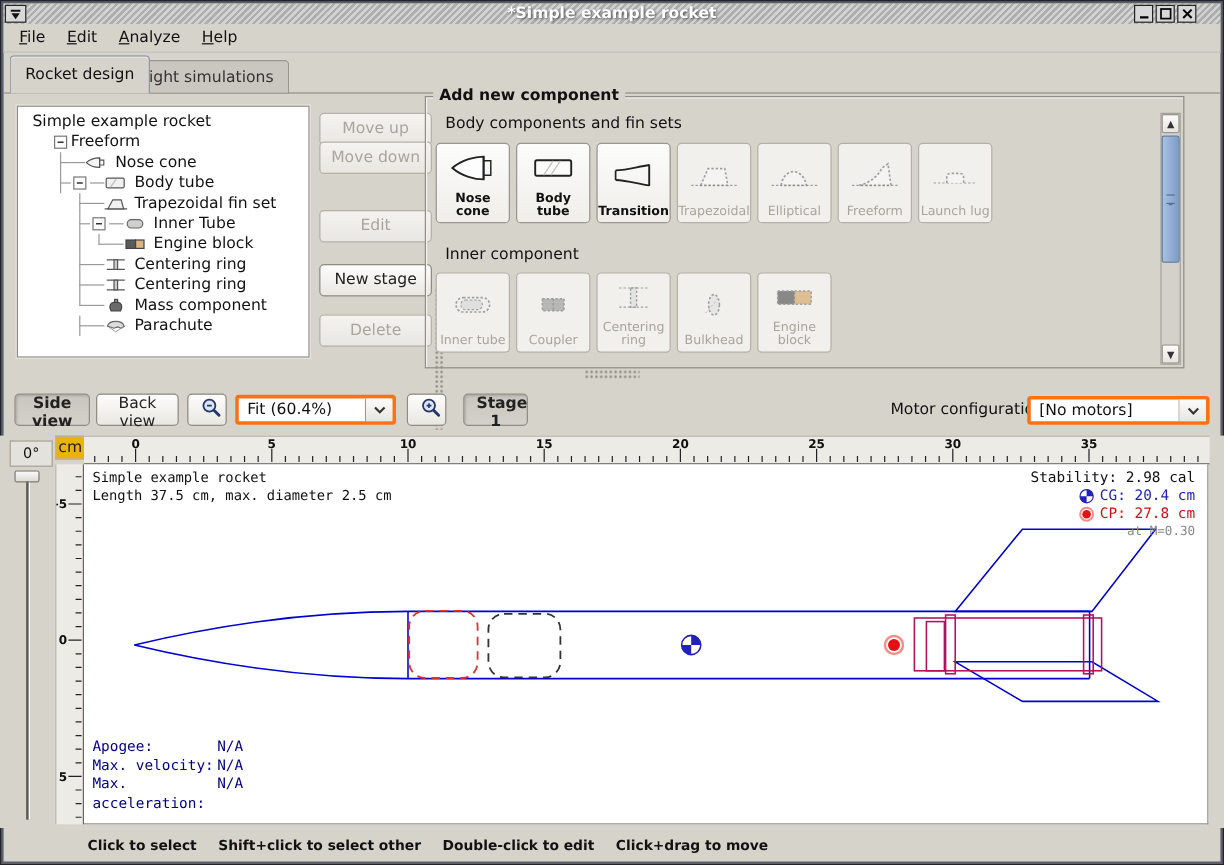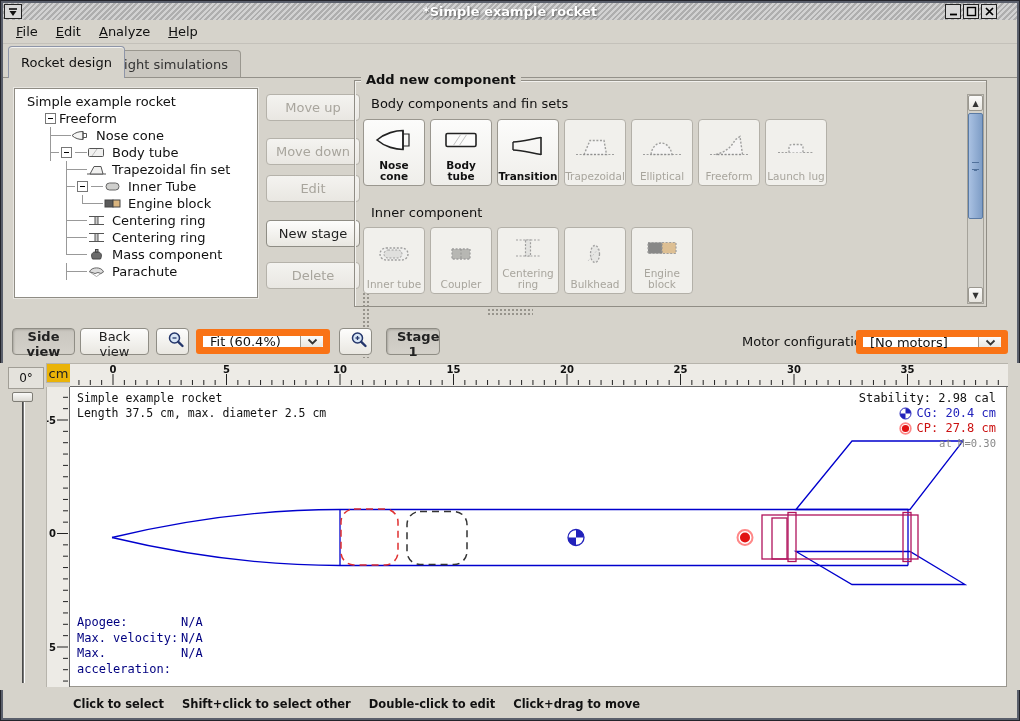--- a/index.html
+++ b/index.html
@@ -83,21 +83,21 @@
     font-size:8px;color:#333;}
   .sbar .arr.up{top:0}.sbar .arr.dn{bottom:0}
   .sbar .thumb{position:absolute;left:0;top:18px;width:15px;height:106px;border:1px solid #5a7aa4;
     border-radius:2px;background:linear-gradient(90deg,#a9c1e2,#7e9dc6);}
   .sbar .thumb::after{content:"";position:absolute;left:3px;right:3px;top:48px;height:6px;
     border-top:1px solid #51719b;border-bottom:1px solid #51719b;box-shadow:0 3px 0 -2px #51719b;}
   
   .toolbar{position:absolute;left:0;top:322px;width:1020px;height:41px;}
   .toolbar .btn{position:absolute;top:6px;height:27px;padding:0 10px;}
   .btn.pressed{background:linear-gradient(#c9c6bf,#d4d1ca);box-shadow:inset 1px 1px 2px #aaa7a0;font-weight:bold;}
-  .combo{position:absolute;background:#fff;border:7px solid #f97316;border-radius:3px;display:flex;align-items:center;}
+  .combo{position:absolute;background:#fff;border:3px solid #f97316;border-radius:3px;display:flex;align-items:center;}
   .combo .val{flex:1;padding:0 7px;white-space:nowrap;overflow:hidden;}
   .combo .cbtn{width:23px;align-self:stretch;border-left:1px solid #9a978f;border-radius:0 2px 2px 0;
     background:linear-gradient(#fbfbfa,#e8e6e0);display:flex;align-items:center;justify-content:center;}
   .motor-label{position:absolute;left:742px;top:12px;}
   
   .diagram{position:absolute;left:0;top:363px;width:1020px;height:327px;background:var(--bg);}
   .rot-box{position:absolute;left:8px;top:4px;width:36px;height:22px;border:1px solid #a19e96;
     background:#e4e2dc;display:flex;align-items:center;justify-content:center;font-size:12px;}
   .rot-track{position:absolute;left:22px;top:33px;width:3px;height:287px;background:#777;
     border-left:1px solid #4a4a4a;border-right:1px solid #fdfdfd;}
@@ -306,21 +306,21 @@
             <path d="M2.5 7 C4 1.5 15 1.5 16.5 7 L14 8.5 L11 7.5 L8 8.5 L5 7.5 Z" fill="#ddd" stroke="#666"></path>
             <path d="M3.5 7.5 L9.5 11.5 L15.5 7.5" fill="none" stroke="#888" stroke-width=".7"></path>
           </svg>
         </span>
         <span class="tlabel">Parachute</span>
       </div>
     </div>
 
   <div class="stage-col" id="stage-buttons">
       <button class="btn" disabled="" style="top: 0px;">Move up</button>
-      <button class="btn" disabled="" style="top: 44px;">Move down</button>
+      <button class="btn" disabled="" style="top: 24px;">Move down</button>
       <button class="btn" disabled="" style="top: 81px;">Edit</button>
       <button class="btn" style="top: 126px;">New stage</button>
       <button class="btn" disabled="" style="top: 168px;">Delete</button>
     </div>
 
   <div class="v-split"></div>
   <div class="h-split"></div>
 
   <div class="group">
     <div class="group-title">Add new component</div>

